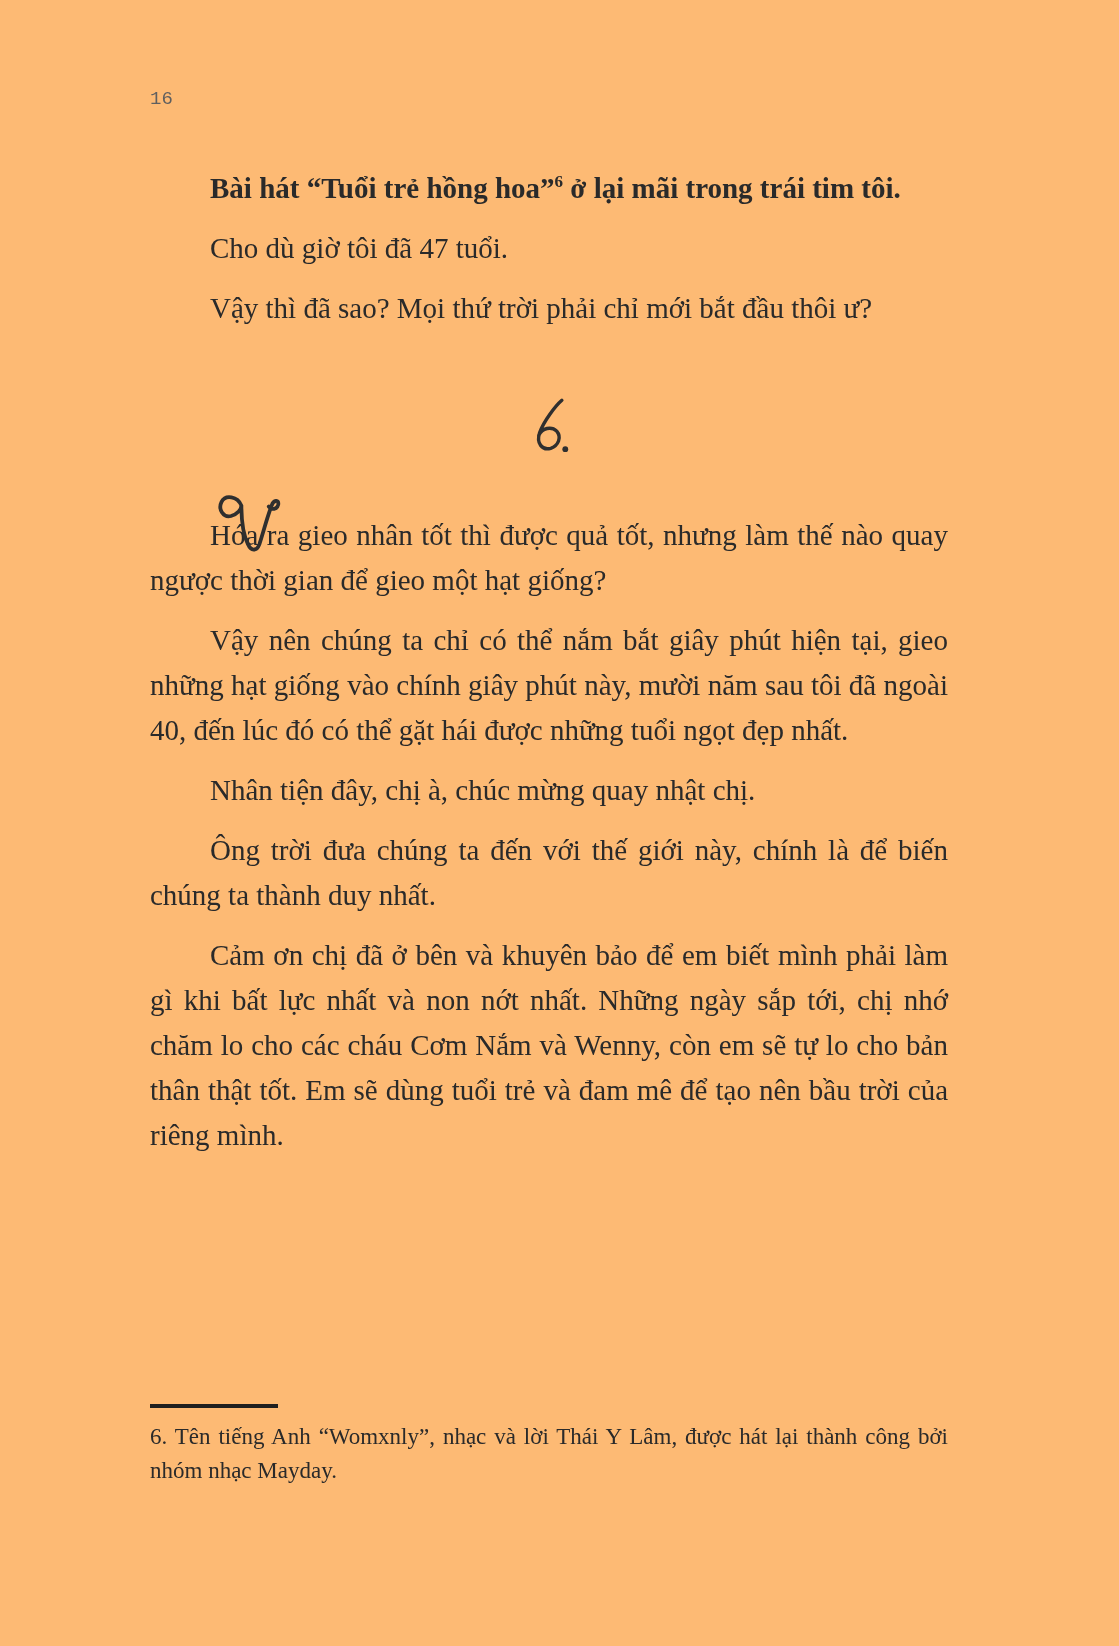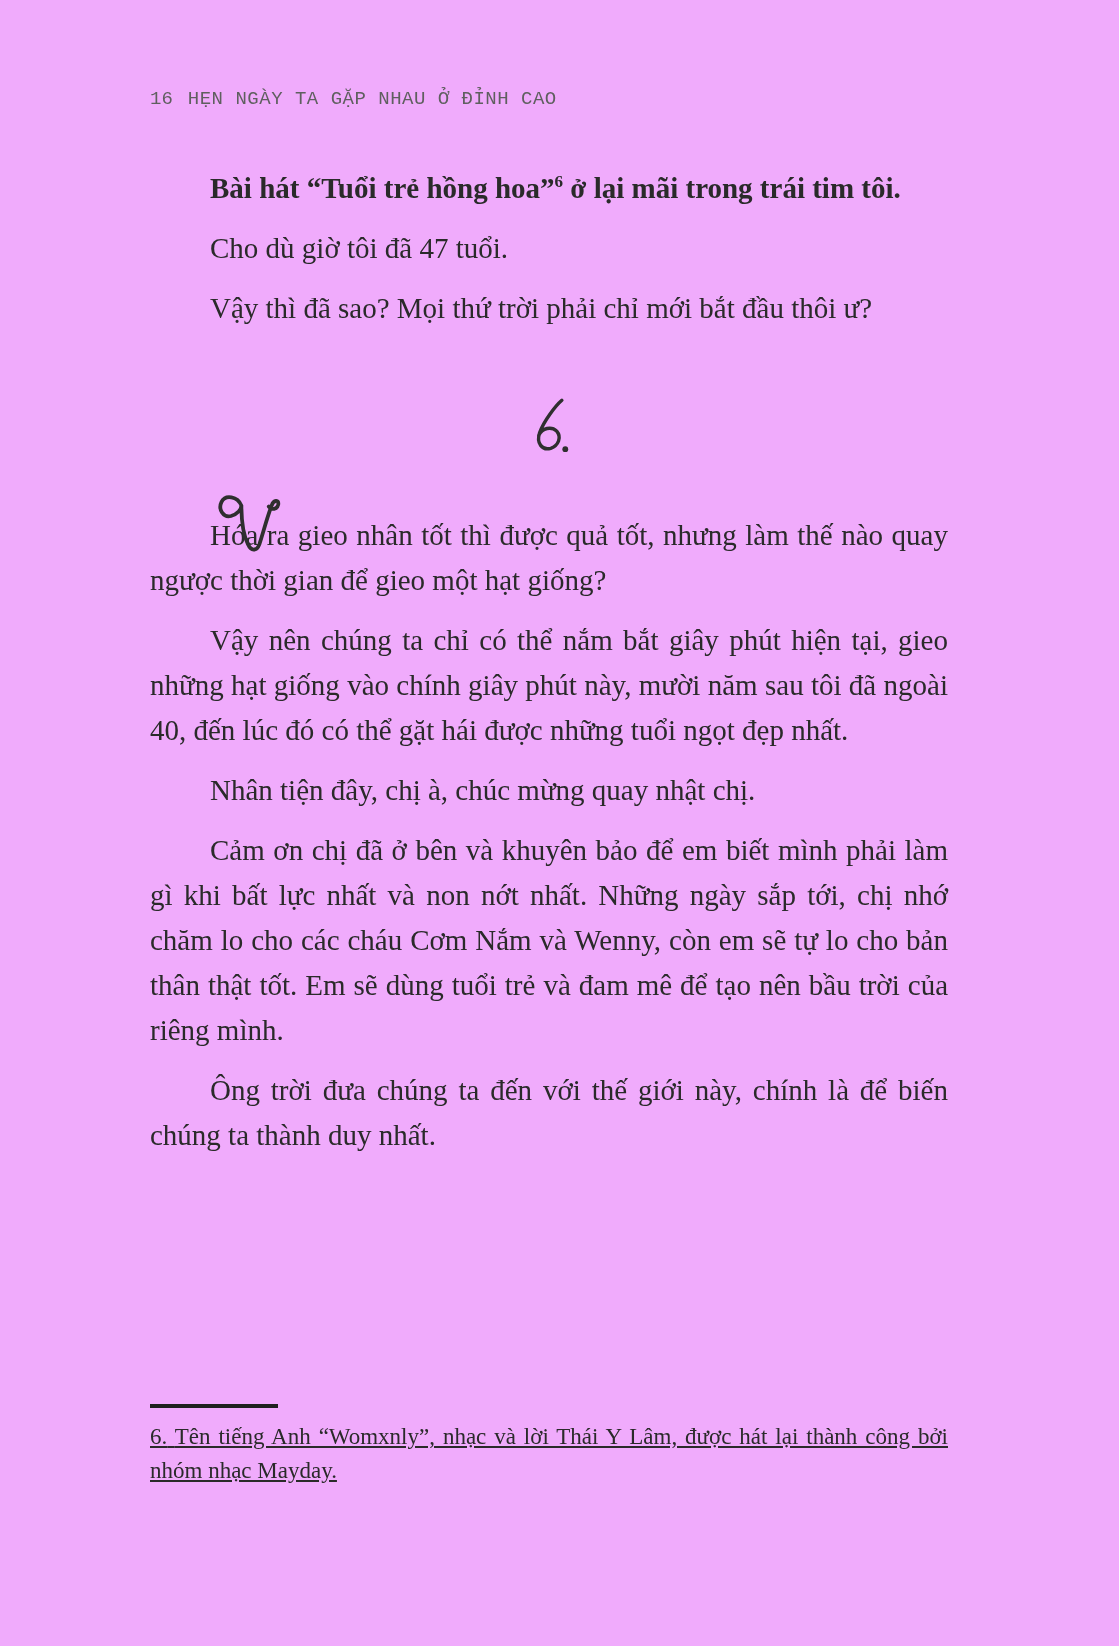--- a/index.html
+++ b/index.html
@@ -4,21 +4,21 @@
 <style>
   html, body {
     margin: 0;
     padding: 0;
     background: #ffffff;
   }
   .page {
     position: relative;
     width: 1119px;
     height: 1646px;
-    background: #f0abfc;
+    background: #fdba74;
     box-sizing: border-box;
     padding: 88px 171px 0 150px;
     overflow: hidden;
     font-family: "Liberation Serif", serif;
     color: #2a2a2a;
   }
   .running-header {
     display: flex;
     align-items: baseline;
     gap: 15px;
@@ -64,21 +64,20 @@
   .dropcap-v {
     position: absolute;
     left: 64px;
     top: -20px;
   }
   .footnote-area {
     position: absolute;
     left: 150px;
     right: 171px;
     top: 1404px;
-    text-decoration: underline;
   }
   .footnote-rule {
     width: 128px;
     height: 4px;
     background: #1f1f1f;
   }
   .footnote-text {
     margin-top: 12px;
     font-size: 23px;
     line-height: 34px;
@@ -86,21 +85,20 @@
     color: #2a2a2a;
   }
 </style>
 </head>
 <body>
 
 <div class="page">
 
   <div class="running-header">
     <span class="pgnum">16</span>
-    <span>HẸN NGÀY TA GẶP NHAU Ở ĐỈNH CAO</span>
   </div>
 
   <div class="bodytext">
 
     <p class="first"><span>Bài hát “Tuổi trẻ hồng hoa”</span><sup class="fn-ref">6</sup><span> ở lại mãi trong trái tim tôi.</span></p>
 
     <p>Cho dù giờ tôi đã 47 tuổi.</p>
 
     <p>Vậy thì đã sao? Mọi thứ trời phải chỉ mới bắt đầu thôi ư?</p>
 
@@ -116,23 +114,23 @@
         <path class="script-stroke" d="M 29,13 C 25,3 12,1 8,9 C 4,17 10,26 18,24 C 25,22 29,17 29,13 C 29,24 30,42 36,54 C 39,61 45,62 48,54 C 52,42 56,26 61,13 C 63,7 69,6 68,12 C 67,17 61,18 58,14"></path>
       </svg>
     </p>
 
     <p>Hóa ra gieo nhân tốt thì được quả tốt, nhưng làm thế nào quay ngược thời gian để gieo một hạt giống?</p>
 
     <p>Vậy nên chúng ta chỉ có thể nắm bắt giây phút hiện tại, gieo những hạt giống vào chính giây phút này, mười năm sau tôi đã ngoài 40, đến lúc đó có thể gặt hái được những tuổi ngọt đẹp nhất.</p>
 
     <p>Nhân tiện đây, chị à, chúc mừng quay nhật chị.</p>
 
+    <p>Ông trời đưa chúng ta đến với thế giới này, chính là để biến chúng ta thành duy nhất.</p>
+
     <p>Cảm ơn chị đã ở bên và khuyên bảo để em biết mình phải làm gì khi bất lực nhất và non nớt nhất. Những ngày sắp tới, chị nhớ chăm lo cho các cháu Cơm Nắm và Wenny, còn em sẽ tự lo cho bản thân thật tốt. Em sẽ dùng tuổi trẻ và đam mê để tạo nên bầu trời của riêng mình.</p>
-
-    <p>Ông trời đưa chúng ta đến với thế giới này, chính là để biến chúng ta thành duy nhất.</p>
 
   </div>
 
   <div class="footnote-area">
     <div class="footnote-rule"></div>
     <div class="footnote-text">
       <span>6.</span>
       <span>Tên tiếng Anh “Womxnly”, nhạc và lời Thái Y Lâm, được hát lại thành công bởi nhóm nhạc Mayday.</span>
     </div>
   </div>

